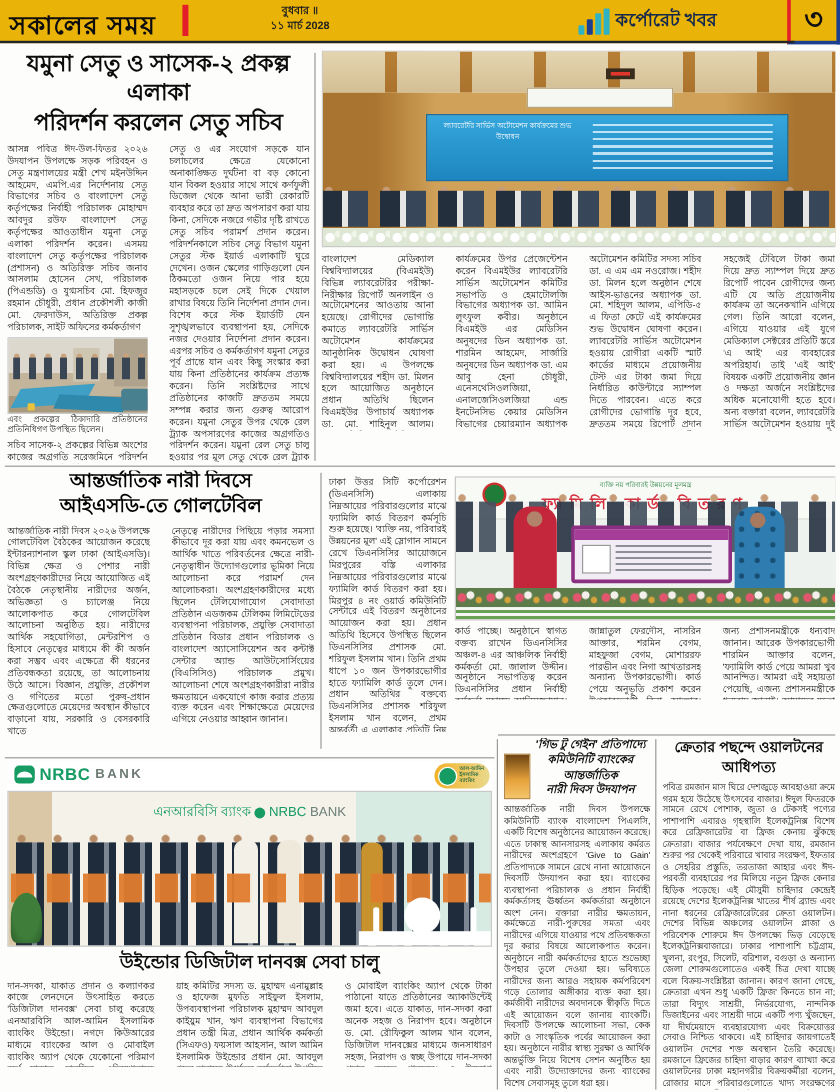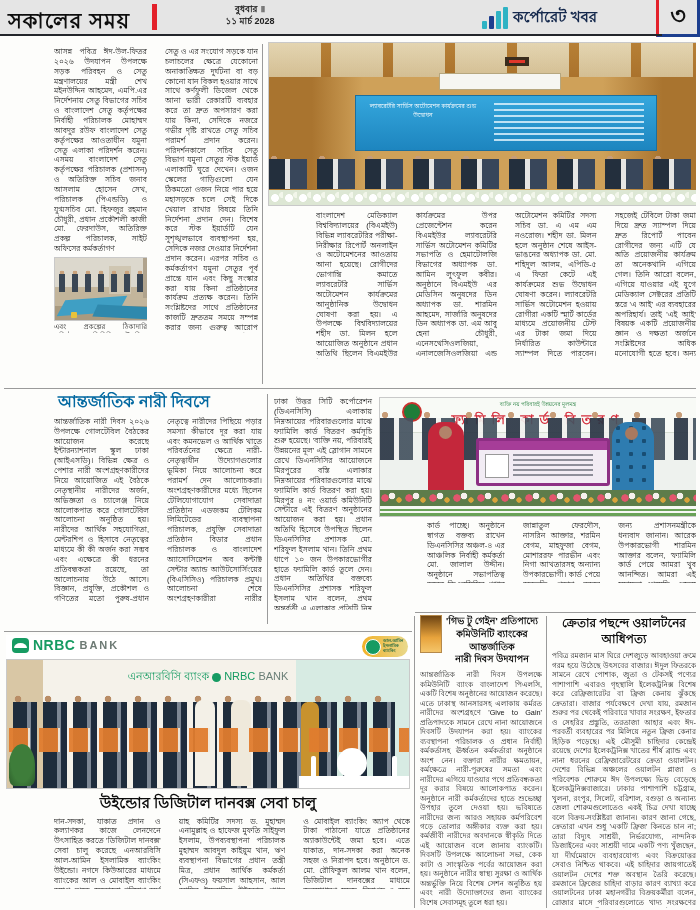--- a/index.html
+++ b/index.html
@@ -2,40 +2,40 @@
 <html><head>
 <meta charset="utf-8">
 <style>
   html,body{margin:0;padding:0;}
   body{width:700px;height:910px;background:#fdfdfb;position:relative;overflow:hidden;
        font-family:"Liberation Sans","DejaVu Sans",sans-serif;color:#111;}
   .sec{position:absolute;}
   .rule-h{position:absolute;height:1px;background:#9a9a9a;}
   .rule-v{position:absolute;width:1px;background:#9a9a9a;}
   
-  #header{left:0;top:0;width:700px;height:36px;background:#e5e5e5;}
+  #header{left:0;top:0;width:700px;height:36px;background:#eab308;}
   #header .hdr-rule{position:absolute;left:0;top:34px;width:662px;height:2px;background:#23262b;}
   .paper-name{position:absolute;left:8px;top:5px;font-size:21px;font-weight:bold;letter-spacing:1px;color:#0d0d0d;}
   .paper-redbar{position:absolute;left:152px;top:4px;width:5px;height:26px;background:#e3202a;}
   .dateblock{position:absolute;left:195px;top:4px;width:110px;text-align:center;font-size:9px;font-weight:bold;line-height:1.3;color:#222;}
   .section-logo{position:absolute;left:482px;top:5px;display:flex;align-items:center;gap:5px;}
   .bars{display:flex;align-items:flex-end;gap:2px;height:22px;}
   .bars i{display:block;width:5px;background:#2fb3c4;border-radius:1px;}
   .bars i.b1{height:8px;} .bars i.b2{height:13px;background:#1d3f8f;} .bars i.b3{height:18px;} .bars i.b4{height:22px;}
   .section-label{font-size:15px;font-weight:bold;color:#15294d;}
   .corner{position:absolute;right:0;top:0;width:38px;height:34px;border-left:3px solid #e3202a;
           border-bottom:3px solid #1d3f8f;border-right:3px solid #1d3f8f;
           display:flex;align-items:center;justify-content:center;font-size:24px;font-weight:bold;color:#111;}
   
   .bt{font-size:7.6px;line-height:1.3;text-align:justify;color:#151515;}
-  .cols{display:flex;gap:18px;margin-left:48px;}
+  .cols{display:flex;gap:18px;}
   .col{flex:1;min-width:0;overflow:hidden;}
   .h1a{font-size:19px;font-weight:bold;text-align:center;line-height:1.28;color:#0b0b0b;}
   .h1b{font-size:16.5px;font-weight:bold;text-align:center;color:#0b0b0b;}
-  .h1c{font-size:16px;font-weight:bold;text-align:center;line-height:1.3;color:#0369a1;}
+  .h1c{font-size:16px;font-weight:bold;text-align:center;line-height:1.3;color:#000000;}
   .h1d{font-size:16.5px;font-weight:bold;text-align:center;color:#0b0b0b;}
   .h1e{font-size:15px;font-weight:bold;text-align:center;line-height:1.3;color:#0b0b0b;}
   .h1f{font-size:9.5px;font-weight:bold;text-align:center;line-height:1.35;color:#0b0b0b;}
   .h1g{font-size:12px;font-weight:bold;text-align:center;line-height:1.35;color:#0b0b0b;}
   .capline{font-size:7px;line-height:1.25;text-align:justify;color:#222;margin-top:2px;}
   
   .photo{position:relative;overflow:hidden;border:1px solid #c9c9c9;background:#ddd;}
   
   .p-bridge{width:122px;height:62px;background:linear-gradient(#dcd8cd 0 46%,#c3b59b 46% 78%,#a99a7f 78% 100%);}
   .p-bridge .struct{position:absolute;right:0;top:0;width:34px;height:40px;background:#b0a38d;box-shadow:-40px 2px 0 -6px #cfc6b2;}
@@ -140,20 +140,24 @@
         <i class="b3"></i>
         <i class="b4"></i>
       </div>
     <div class="section-label">কর্পোরেট খবর</div>
   </div>
   <div class="corner">৩</div>
   <div class="hdr-rule"></div>
 </div>
 
 <div class="sec" style="left:6px;top:42px;width:252px;height:344px;overflow:hidden;">
+  <div class="h1a">
+    <div>যমুনা সেতু ও সাসেক-২ প্রকল্প এলাকা</div>
+    <div>পরিদর্শন করলেন সেতু সচিব</div>
+  </div>
   <div class="cols" style="margin-top:5px;height:286px;">
     <div class="col">
       <div class="bt">আসন্ন পবিত্র ঈদ-উল-ফিতর ২০২৬ উদযাপন উপলক্ষে সড়ক পরিবহন ও সেতু মন্ত্রণালয়ের মন্ত্রী শেখ মইনউদ্দিন আহমেদ, এমপি.এর নির্দেশনায় সেতু বিভাগের সচিব ও বাংলাদেশ সেতু কর্তৃপক্ষের নির্বাহী পরিচালক মোহাম্মদ আবদুর রউফ বাংলাদেশ সেতু কর্তৃপক্ষের আওতাধীন যমুনা সেতু এলাকা পরিদর্শন করেন। এসময় বাংলাদেশ সেতু কর্তৃপক্ষের পরিচালক (প্রশাসন) ও অতিরিক্ত সচিব জনাব আসলাম হোসেন সেখ, পরিচালক (পিএন্ডডি) ও যুগ্মসচিব মো. হিফজুর রহমান চৌধুরী, প্রধান প্রকৌশলী কাজী মো. ফেরদাউস, অতিরিক্ত প্রকল্প পরিচালক, সাইট অফিসের কর্মকর্তাগণ</div>
       <div class="photo p-bridge" style="margin-top:3px;">
         <div class="struct"></div>
           <div class="heads"></div>
           <div class="people"></div>
         <div class="plate1"></div>
           <div class="plate2"></div>
           <div class="tarp"></div>
@@ -199,20 +203,21 @@
         <div class="bt"><span>সহজেই টেবিলে টাকা জমা দিয়ে দ্রুত স্যাম্পল দিয়ে দ্রুত রিপোর্ট পাবেন রোগীদের জন্য এটি যে অতি প্রয়োজনীয় কার্যক্রম তা অনেকখানি এগিয়ে গেল। তিনি আরো বলেন, এগিয়ে যাওয়ার এই যুগে মেডিক্যাল সেক্টরের প্রতিটি স্তরে 'এ আই' এর ব্যবহারের অপরিহার্য। তাই 'এই আই' বিষয়ক একটি প্রয়োজনীয় জ্ঞান ও দক্ষতা অর্জনে সংশ্লিষ্টদের অধিক মনোযোগী হতে হবে। অন্য বক্তারা বলেন, ল্যাবরেটরি সার্ভিস অটোমেশন হওয়ায় দুই যুগেরও বেশি সময়ের একটি প্রত্যাশা পূরণ হলো। নির্ভুল চিকিৎসার জন্য উন্নত ল্যাবরেটরি সার্ভিস এর বিকল্প নাই। ইতিমধ্যে অটোমেশন কার্যক্রমের আওতায় বিএমইউ এর বহির্বিভাগে টিকেট অনলাইনে রোগীরা অ্যাপয়েন্টমেন্ট নিতে পারবেন। ইতিমধ্যে লক্ষাধিক রোগী অনলাইনে অ্যাপয়েন্টমেন্ট নিয়েছেন। ধাপে ধাপে বিএমইউ এর প্রয়োজনীয় সকল কার্যক্রম অটোমেশন এর আওতায় নিয়ে তা বাস্তবায়ন করা হবে। </span></div>
       </div>
   </div>
 </div>
 
 <div class="rule-h" style="left:4px;top:388px;width:692px;"></div>
 
 <div class="sec" style="left:6px;top:392px;width:256px;height:234px;overflow:hidden;">
   <div class="h1c">
     <div>আন্তর্জাতিক নারী দিবসে</div>
+    <div>আইএসডি-তে গোলটেবিল</div>
   </div>
   <div class="cols" style="margin-top:4px;height:186px;">
     <div class="col">
         <div class="bt">আন্তর্জাতিক নারী দিবস ২০২৬ উপলক্ষে গোলটেবিল বৈঠকের আয়োজন করেছে ইন্টারন্যাশনাল স্কুল ঢাকা (আইএসডি)। বিভিন্ন ক্ষেত্র ও পেশার নারী অংশগ্রহণকারীদের নিয়ে আয়োজিত এই বৈঠকে নেতৃস্থানীয় নারীদের অর্জন, অভিজ্ঞতা ও চ্যালেঞ্জ নিয়ে আলোকপাত করে গোলটেবিল আলোচনা অনুষ্ঠিত হয়। নারীদের আর্থিক সহযোগিতা, মেন্টরশিপ ও হিসাবে নেতৃত্বের মাধ্যমে কী কী অর্জন করা সম্ভব এবং এক্ষেত্রে কী ধরনের প্রতিবন্ধকতা রয়েছে, তা আলোচনায় উঠে আসে। বিজ্ঞান, প্রযুক্তি, প্রকৌশল ও গণিতের মতো পুরুষ-প্রধান ক্ষেত্রগুলোতে মেয়েদের অবস্থান কীভাবে বাড়ানো যায়, সরকারি ও বেসরকারি খাতে</div>
       </div>
     <div class="col">
         <div class="bt">নেতৃত্বে নারীদের পিছিয়ে পড়ার সমস্যা কীভাবে দূর করা যায় এবং কমনভেল ও আর্থিক খাতে পরিবর্তনের ক্ষেত্রে নারী-নেতৃত্বাধীন উদ্যোগগুলোর ভূমিকা নিয়ে আলোচনা করে পরামর্শ দেন আলোচকরা। অংশগ্রহণকারীদের মধ্যে ছিলেন টেলিযোগাযোগ সেবাদাতা প্রতিষ্ঠান এডজকম টেলিকম লিমিটেডের ব্যবস্থাপনা পরিচালক, প্রযুক্তি সেবাদাতা প্রতিষ্ঠান বিডার প্রধান পরিচালক ও বাংলাদেশ অ্যাসোসিয়েশন অব কন্টাক্ট সেন্টার অ্যান্ড আউটসোর্সিংয়ের (বিএসিসিও) পরিচালক প্রমুখ। আলোচনা শেষে অংশগ্রহণকারীরা নারীর ক্ষমতায়নে একযোগে কাজ করার প্রত্যয় ব্যক্ত করেন এবং শিক্ষাক্ষেত্রে মেয়েদের এগিয়ে নেওয়ার আহ্বান জানান।</div>
       </div>
   </div>
 </div>
@@ -304,21 +309,21 @@
       </div>
     <div class="col">
         <div class="bt"><span>ও মোবাইল ব্যাংকিং অ্যাপ থেকে টাকা পাঠানো যাতে প্রতিষ্ঠানের অ্যাকাউন্টেই জমা হবে। এতে যাকাত, দান-সদকা করা অনেক সহজ ও নিরাপদ হবে। অনুষ্ঠানে ড. মো. রৌফিকুল আলম খান বলেন, ডিজিটাল দানবক্সের মাধ্যমে জনসাধারণ সহজ, নিরাপদ ও স্বচ্ছ উপায়ে দান-সদকা প্রদান করতে পারবেন। এ উদ্যোগ লেনদেনে শরীয়াহসম্মত কল্যাণকর ভূমিকা রাখবে এবং আর্থিক অন্তর্ভুক্তি ও সহমর্মিতার সংস্কৃতিতে সহায়ক হবে। </span></div>
       </div>
   </div>
 </div>
 
 <div class="rule-v" style="left:414px;top:616px;height:292px;"></div>
 
 <div class="sec" style="left:420px;top:615px;width:122px;height:293px;overflow:hidden;">
-  <div style="display:flex;gap:0;align-items:flex-start;">
+  <div style="display:flex;gap:0;align-items:flex-end;font-style:italic;">
     <div class="thumb-orange"></div>
     <div class="h1f" style="flex:1;">
       <div>'গিভ টু গেইন' প্রতিপাদ্যে</div>
       <div>কমিউনিটি ব্যাংকের আন্তর্জাতিক</div>
       <div>নারী দিবস উদযাপন</div>
     </div>
   </div>
   <div class="bt" style="margin-top:4px;font-size:7.3px;">আন্তর্জাতিক নারী দিবস উপলক্ষে কমিউনিটি ব্যাংক বাংলাদেশ পিএলসি, একটি বিশেষ অনুষ্ঠানের আয়োজন করেছে। এতে ঢাকাস্থ আনসারসহ এলাকায় কর্মরত নারীদের অংশগ্রহণে 'Give to Gain' প্রতিপাদ্যকে সামনে রেখে নানা আয়োজনে দিবসটি উদযাপন করা হয়। ব্যাংকের ব্যবস্থাপনা পরিচালক ও প্রধান নির্বাহী কর্মকর্তাসহ ঊর্ধ্বতন কর্মকর্তারা অনুষ্ঠানে অংশ নেন। বক্তারা নারীর ক্ষমতায়ন, কর্মক্ষেত্রে নারী-পুরুষের সমতা এবং নারীদের এগিয়ে যাওয়ার পথে প্রতিবন্ধকতা দূর করার বিষয়ে আলোকপাত করেন। অনুষ্ঠানে নারী কর্মকর্তাদের হাতে শুভেচ্ছা উপহার তুলে দেওয়া হয়। ভবিষ্যতে নারীদের জন্য আরও সহায়ক কর্মপরিবেশ গড়ে তোলার অঙ্গীকার ব্যক্ত করা হয়। কর্মজীবী নারীদের অবদানকে স্বীকৃতি দিতে এই আয়োজন বলে জানায় ব্যাংকটি। দিবসটি উপলক্ষে আলোচনা সভা, কেক কাটা ও সাংস্কৃতিক পর্বের আয়োজন করা হয়। অনুষ্ঠানে নারীর স্বাস্থ্য সুরক্ষা ও আর্থিক অন্তর্ভুক্তি নিয়ে বিশেষ সেশন অনুষ্ঠিত হয় এবং নারী উদ্যোক্তাদের জন্য ব্যাংকের বিশেষ সেবাসমূহ তুলে ধরা হয়।</div>
 </div>
 

